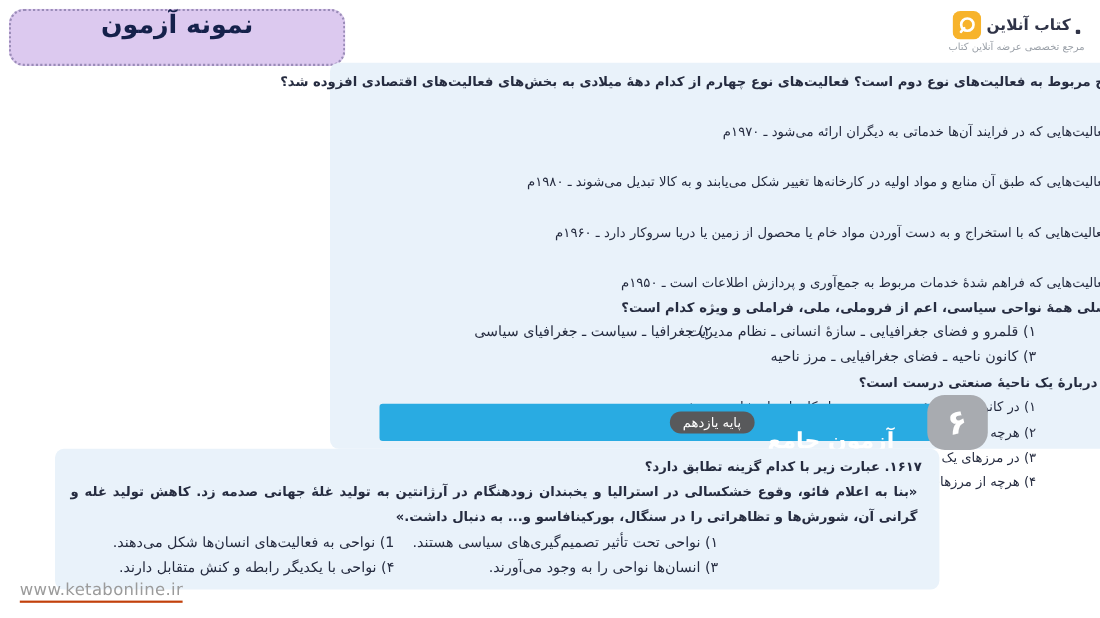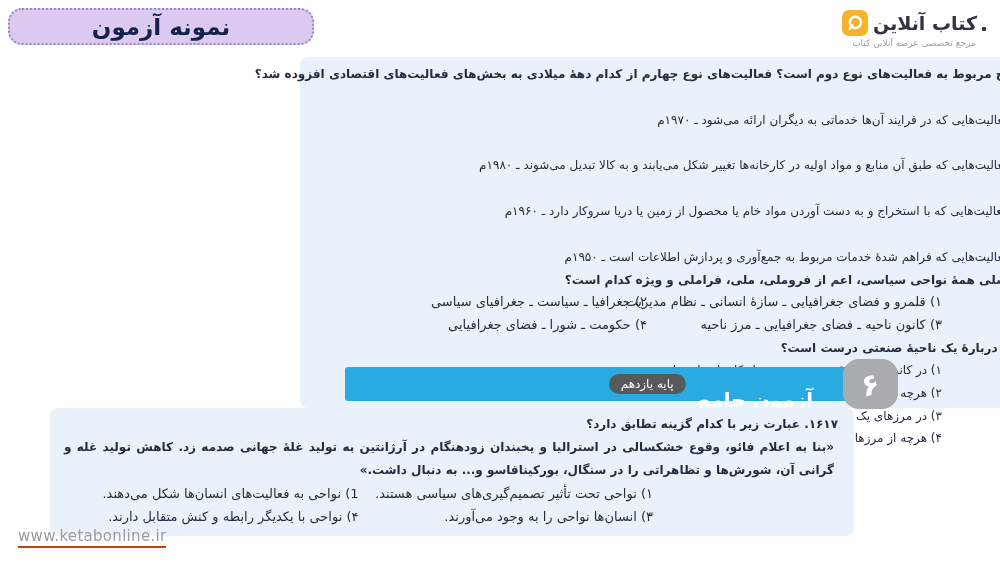--- a/index.html
+++ b/index.html
@@ -4,30 +4,30 @@
 <style>
   html,body{margin:0;padding:0;}
   body{
     width:1000px;height:562px;background:#ffffff;position:relative;overflow:hidden;
     font-family:"DejaVu Sans",sans-serif;
   }
   .page{position:absolute;inset:0;}
 
   
   .sample-badge{
-    position:absolute;left:8px;top:8px;width:306px;height:37px;
+    position:absolute;left:8px;top:8px;width:306px;height:52px;
     background:#dcc9ef;border:2px dotted #9a8cb8;border-radius:14px;
-    display:flex;align-items:center;justify-content:center;box-sizing:border-box;
+    display:flex;justify-content:center;box-sizing:border-box;
   }
   .sample-badge span{font-weight:bold;font-size:23px;color:#15214b;}
 
   
   .logo{position:absolute;right:14px;top:10px;display:flex;flex-direction:column;align-items:center;}
   .logo-row{display:flex;align-items:center;gap:5px;}
-  .logo-title{font-size:19px;font-weight:bold;color:#2f3347;}
+  .logo-title{font-size:14px;font-weight:bold;color:#2f3347;}
   .logo-dot-sq{width:4px;height:4px;background:#2f3347;border-radius:1px;align-self:flex-end;margin-bottom:5px;}
   .logo-sub{font-size:9px;color:#9aa0a8;margin-top:2px;}
 
   
   .panel{position:absolute;background:#e9f2fa;border-radius:8px;box-sizing:border-box;}
   .panel-top{left:300px;top:57px;width:816px;height:351px;padding:6px 14px 0 10px;}
   .panel-bottom{left:50px;top:408px;width:804px;height:128px;padding:5px 16px 0 14px;}
 
   .q-text,.opt{direction:rtl;text-align:right;white-space:nowrap;line-height:22.7px;font-size:12px;color:#262c40;}
   .q-text{font-weight:bold;}
@@ -91,21 +91,20 @@
     <div class="opt ind-sm">8) فعالیت‌هایی که با استخراج و به دست آوردن مواد خام یا محصول از زمین یا دریا سروکار دارد ـ ۱۹۶۰م</div>
     <div class="opt ind-sm">۴) فعالیت‌هایی که فراهم شدۀ خدمات مربوط به جمع‌آوری و پردازش اطلاعات است ـ ۱۹۵۰م</div>
 
     <div class="q-text">۱۶۱۵. سه رکن اصلی همۀ نواحی سیاسی، اعم از فروملی، ملی، فراملی و ویژه کدام است؟</div>
     <div class="opt-row">
       <div class="cell">۱) قلمرو و فضای جغرافیایی ـ سازۀ انسانی ـ نظام مدیریت</div>
       <div class="cell">۲) جغرافیا ـ سیاست ـ جغرافیای سیاسی</div>
     </div>
     <div class="opt-row">
       <div class="cell">۳) کانون ناحیه ـ فضای جغرافیایی ـ مرز ناحیه</div>
-      <div class="cell">۴) حکومت ـ شورا ـ فضای جغرافیایی</div>
     </div>
 
     <div class="q-text">۱۶۱۶. کدام گزینه دربارۀ یک ناحیۀ صنعتی درست است؟</div>
     <div class="opt ind-lg">۱) در کانون یک ناحیۀ صنعتی، تجمع زیاد کارخانه‌ها مشاهده می‌شود.</div>
     <div class="opt ind-lg">۲) هرچه از کانون این ناحیۀ صنعتی به مرزها برویم، میزان همگونی بیشتر می‌شود.</div>
     <div class="opt ind-lg">۳) در مرزهای یک ناحیۀ صنعتی، تجمع زیاد کارخانه‌ها مشاهده می‌شود.</div>
     <div class="opt ind-lg">۴) هرچه از مرزهای این ناحیۀ صنعتی به کانون آن برویم، میزان همگونی کاهش می‌یابد.</div>
   </div>
 
   <div class="banner">

